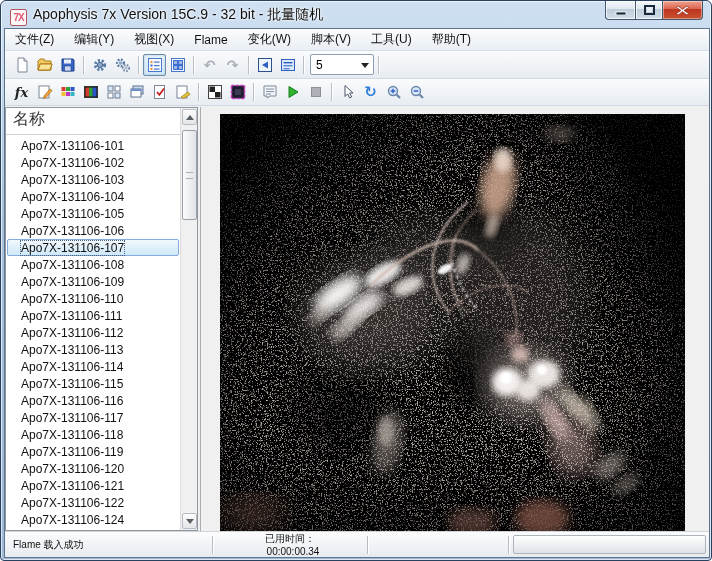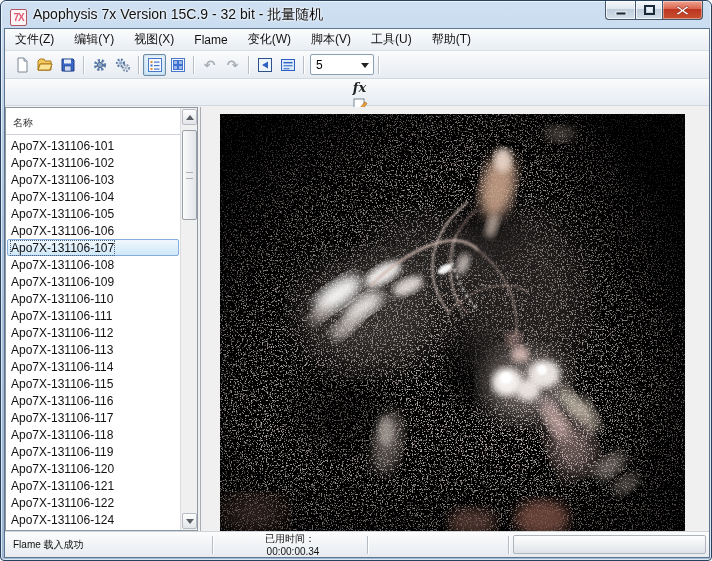--- a/index.html
+++ b/index.html
@@ -32,42 +32,42 @@
   .client{ position:absolute; left:3px; top:27px; width:706px; height:530px;
     border:1px solid #5f748d; background:#f0f0f0; overflow:hidden; }
 
   .menubar{ height:22px; background:linear-gradient(#fbfcfd,#e9eef4); border-bottom:1px solid #d8dee6;
     display:flex; align-items:center; padding-left:0; }
   .menu-item{ font-size:12px; color:#111; padding:3px 10px; }
 
   .toolbar{ display:flex; align-items:center; background:linear-gradient(#fafbfc,#e7ecf2);
     border-bottom:1px solid #d2d8e0; padding-left:5px; }
   .toolbar.row1{ height:28px; }
-  .toolbar.row2{ height:27px;flex-direction:column; }
+  .toolbar.row2{ height:27px; }
   .tbtn{ width:23px; height:22px; display:flex; align-items:center; justify-content:center;
     border:1px solid transparent; border-radius:2px; }
   .tbtn.pressed{ border:1px solid #6d8aa5; background:linear-gradient(#e8f3fb,#d0e7f7); box-shadow:inset 0 0 2px #9fc2dd; }
   .tsep{ width:1px; height:18px; background:#b9bec6; box-shadow:1px 0 0 #fff; margin:0 4px; }
   .disabled-glyph{ color:#a9aeb6; font-size:14px; font-weight:bold; }
 
   .combo{ width:64px; height:21px; background:#fff; border:1px solid #8ba0b5; border-radius:2px;
     display:flex; align-items:center; margin-left:2px; }
   .combo .val{ flex:1; font-size:12px; padding-left:5px; color:#000; }
   .combo .arrow{ width:16px; display:flex; align-items:center; justify-content:center; }
   .combo .arrow::after{ content:""; border:4px solid transparent; border-top:5px solid #222; margin-top:5px; }
 
   
   .content{ position:absolute; left:0; top:78px; bottom:26px; right:0; display:flex; background:#f0f0f0; }
 
   .list-panel{ width:193px; margin:0; background:#fff; border:1px solid #8e98a3; display:flex; }
   .list-main{ flex:1; display:flex; flex-direction:column; overflow:hidden; }
-  .list-header{ height:27px; font-size:10px; color:#333; display:flex; align-items:flex-end; padding:0 0 4px 7px;
+  .list-header{ height:27px; font-size:16px; color:#333; display:flex; align-items:flex-end; padding:0 0 4px 7px;
     border-bottom:1px solid #cfd4da; flex:0 0 auto; }
   .list-items{ flex:1; overflow:hidden; padding-top:2px; }
-  .list-item{ height:17px; display:flex; align-items:center; padding-left:3px; font-size:12px; color:#111;
+  .list-item{ height:17px; display:flex; align-items:center; padding-left:13px; font-size:12px; color:#111;
     border:1px solid transparent; border-radius:2px; margin:0 1px; white-space:nowrap; }
   .list-item.selected{ border:1px solid #84acdd; background:linear-gradient(#f1f8fd,#cfe8f8); }
   .list-item.selected .li-label{ outline:1px dotted #49637f; outline-offset:0px; }
 
   
   .vscroll{ width:17px; background:#f0f0f0; border-left:1px solid #dcdcdc; position:relative; flex:0 0 auto; }
   .sb-arrow{ position:absolute; left:1px; width:15px; height:16px; display:flex; align-items:center; justify-content:center;
     background:linear-gradient(#fdfdfd,#e3e5e8); border:1px solid #b8bcc2; border-radius:2px; }
   .sb-arrow.up{ top:1px; } .sb-arrow.down{ bottom:1px; }
   .sb-arrow.up::after{ content:""; border:4px solid transparent; border-bottom:5px solid #5a5f66; margin-bottom:4px; }

